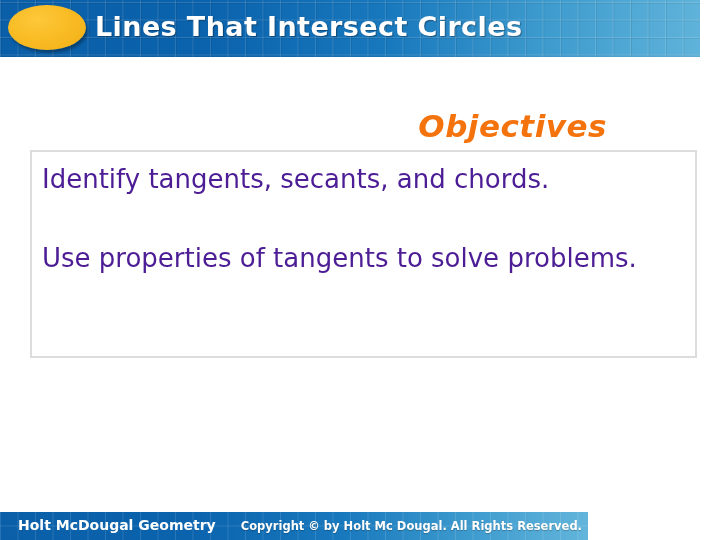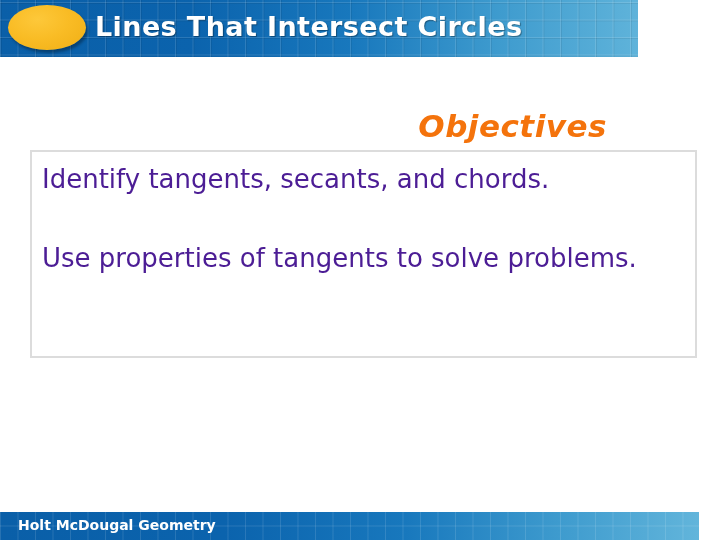--- a/index.html
+++ b/index.html
@@ -13,21 +13,21 @@
     position: relative;
     overflow: hidden;
     font-family: "DejaVu Sans", sans-serif;
   }
 
   
   #header-band {
     position: absolute;
     left: 0;
     top: 0;
-    width: 638px;
+    width: 700px;
     height: 57px;
     background:
       linear-gradient(90deg,
         #0a5fa8 0%,
         #0b63ad 30%,
         #1878bd 55%,
         #3e9bce 78%,
         #5fb3da 100%);
     overflow: hidden;
   }
@@ -103,31 +103,30 @@
     font-family: "DejaVu Sans", sans-serif;
   }
   #objective-1 { margin: 4px 0 0 0; }
   #objective-2 { margin: 48px 0 0 0; }
 
   
   #footer-band {
     position: absolute;
     left: 0;
     top: 512px;
-    width: 655px;
+    width: 588px;
     height: 28px;
     background:
       linear-gradient(90deg,
         #0a5fa8 0%,
         #0b63ad 32%,
         #1878bd 58%,
         #3e9bce 80%,
         #62b5db 100%);
     overflow: hidden;
-    padding-left: 44px;
   }
   #footer-grid {
     position: absolute;
     left: 0;
     top: 0;
     width: 720px;
     height: 28px;
     background-image:
       linear-gradient(to right, rgba(255,255,255,0.12) 1px, transparent 1px),
       linear-gradient(to bottom, rgba(255,255,255,0.12) 1px, transparent 1px);
@@ -169,13 +168,14 @@
 <div id="objectives-heading">Objectives</div>
 
 <div id="objectives-box">
   <p class="objective-item" id="objective-1">Identify tangents, secants, and chords.</p>
   <p class="objective-item" id="objective-2">Use properties of tangents to solve problems.</p>
 </div>
 
 <div id="footer-band">
   <div id="footer-grid"></div>
   <div id="footer-brand">Holt McDougal Geometry</div>
+  <div id="footer-copyright">Copyright © by Holt Mc Dougal. All Rights Reserved.</div>
 </div>
 
 </body></html>

